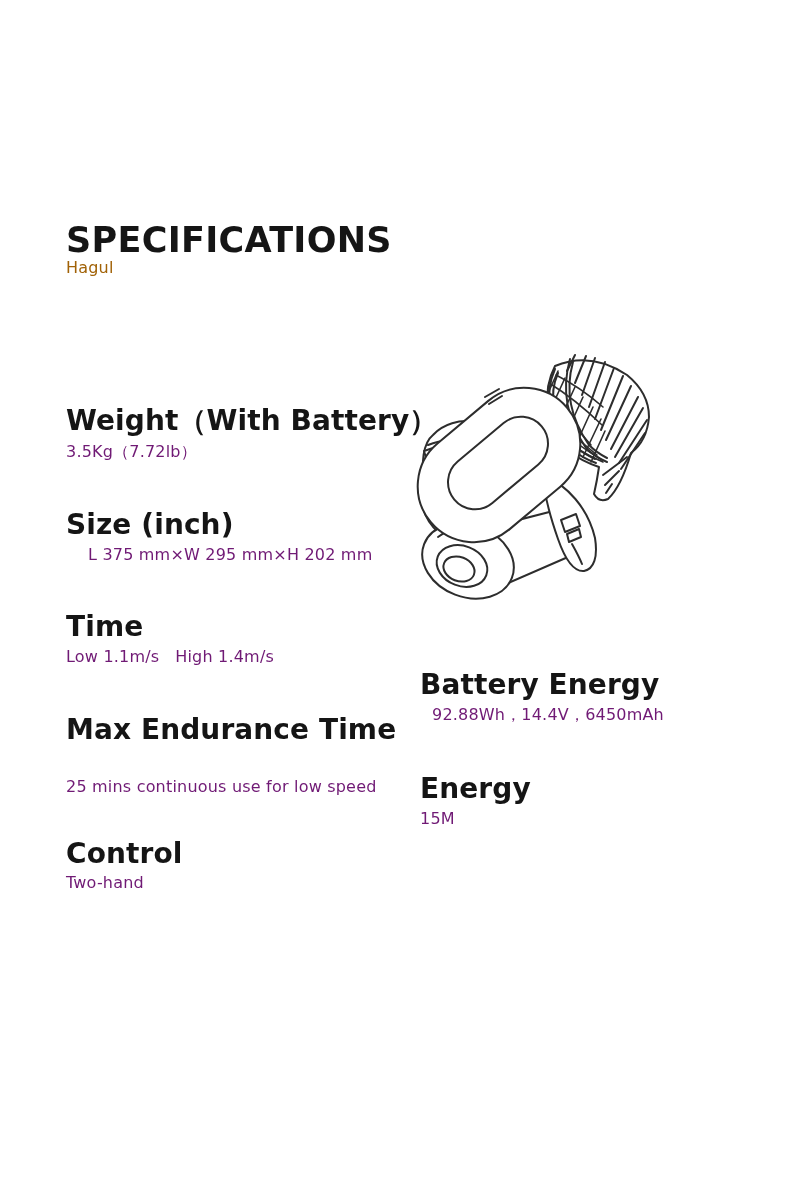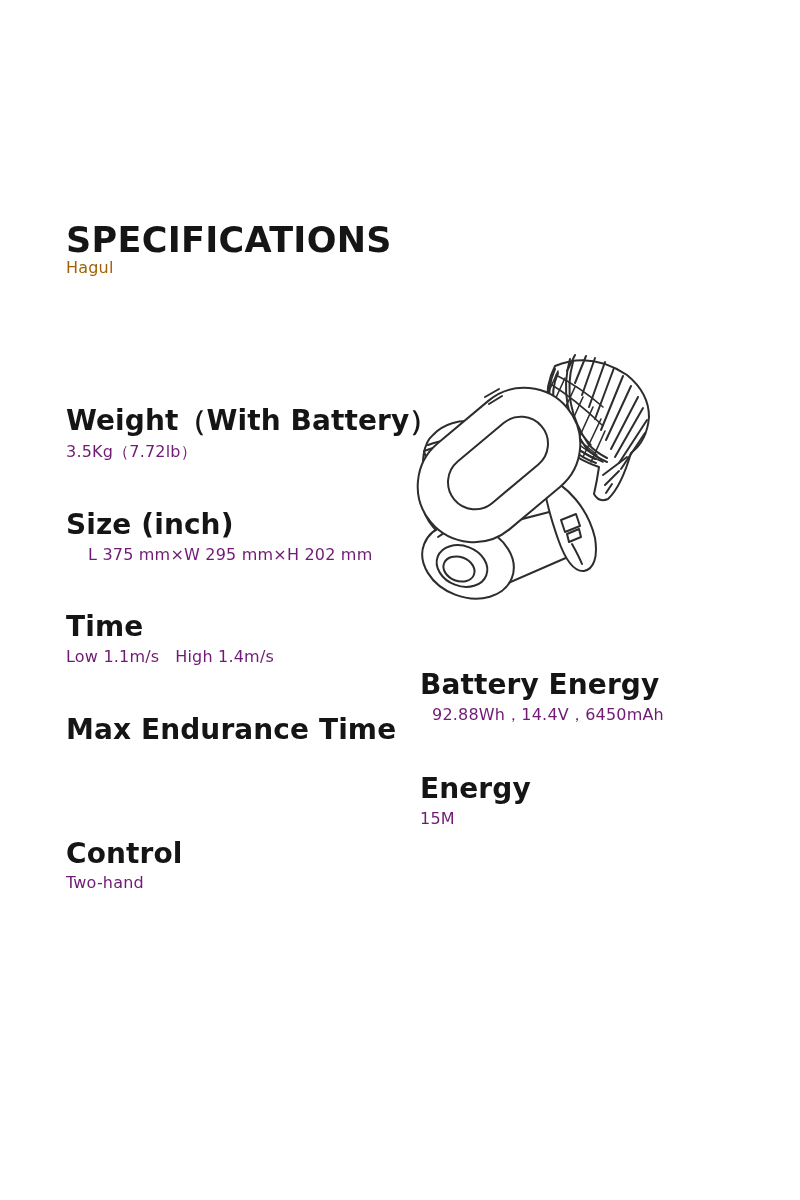--- a/index.html
+++ b/index.html
@@ -38,20 +38,21 @@
     <p class="abs spec-value val-weight">3.5Kg（7.72lb）</p>
 
     <h2 class="abs spec-label lbl-size">Size (inch)</h2>
     <p class="abs spec-value val-size">L 375 mm×W 295 mm×H 202 mm</p>
 
     <h2 class="abs spec-label lbl-speed">Time</h2>
     <p class="abs spec-value val-speed">Low 1.1m/s   High 1.4m/s</p>
 
     <h2 class="abs spec-label lbl-endurance">Max Endurance Time</h2>
     <div class="abs spec-value val-endurance">
+      <div>25 mins continuous use for low speed</div>
     </div>
 
     <h2 class="abs spec-label lbl-control">Control</h2>
     <p class="abs spec-value val-control">Two-hand</p>
   </section>
 
   <section>
 
     <figure class="abs illustration">
       <svg viewBox="0 0 270 260" xmlns="http://www.w3.org/2000/svg">

